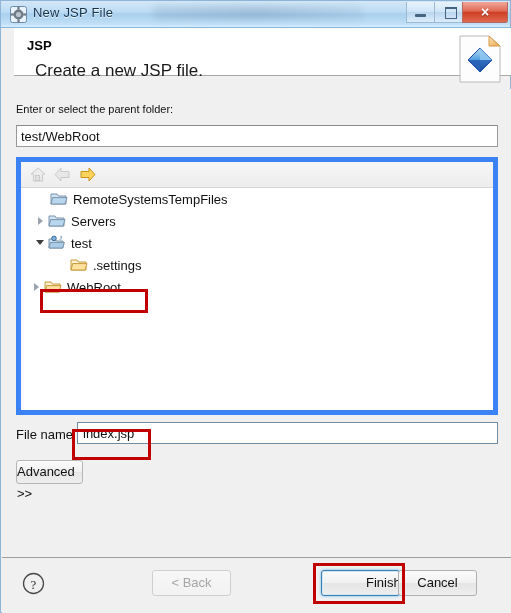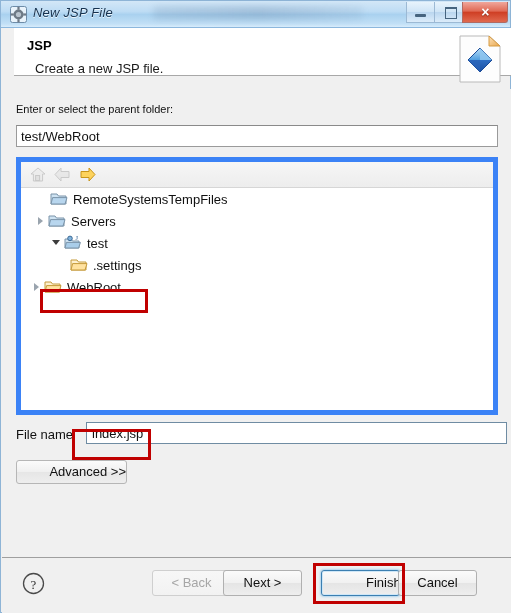--- a/index.html
+++ b/index.html
@@ -15,21 +15,20 @@
     border:1px solid #8eb4d6;
     background:#f0f0f0;
   }
 
   
   .titlebar{
     position:absolute;left:0;top:0;width:509px;height:27px;
     background:linear-gradient(to bottom,#d3e7f7 0%,#bedcf4 40%,#a9d1ef 52%,#c2e0f6 88%,#d8ecfb 100%);
     border-bottom:1px solid #8cb7dd;
     box-sizing:border-box;
-    font-style:italic;
   }
   .title-ghost{
     position:absolute;left:152px;top:5px;width:210px;height:14px;
     background:linear-gradient(to right,rgba(110,140,170,.30),rgba(90,120,155,.42),rgba(120,150,180,.20));
     filter:blur(3px);opacity:.65;border-radius:3px;
   }
   .title-icon{
     position:absolute;left:9px;top:5px;width:17px;height:17px;
   }
   .title-text{
@@ -69,21 +68,21 @@
   .header{
     position:absolute;left:1px;top:27px;width:509px;height:48px;
     background:#ffffff;border-bottom:1px solid #a8a8a8;box-sizing:border-box;margin-left:12px;
   }
   .header-title{
     position:absolute;left:13px;top:10px;
     font-size:13px;font-weight:bold;color:#000;
   }
   .header-sub{
     position:absolute;left:21px;top:33px;
-    font-size:13px;color:#1a1a1a;
+    font-size:17px;color:#1a1a1a;
   }
   .header-icon{position:absolute;right:18px;top:6px;width:48px;height:50px;}
 
   
   .body{
     position:absolute;left:1px;top:88px;width:509px;height:468px;
     background:#f0f0f0;
   }
   .label-parent{
     position:absolute;left:14px;top:14px;font-size:11px;color:#111;
@@ -130,28 +129,28 @@
   .row-icon{width:18px;height:16px;flex:0 0 18px;margin-right:4px;position:relative;}
   .row-label{padding-left:1px;}
 
   .fn-label{
     position:absolute;left:14px;top:338px;font-size:13px;color:#111;
   }
   .fn-input{
     position:absolute;left:75px;top:333px;width:421px;height:22px;
     box-sizing:border-box;background:#ffffff;
     border:1px solid #6f8ca3;
-    font-size:13px;color:#111;padding:2px 5px;line-height:18px;outline:none;margin-left:9px;
+    font-size:13px;color:#111;padding:2px 5px;line-height:18px;outline:none;
   }
   .adv-btn{
-    position:absolute;left:14px;top:371px;width:111px;height:24px;
+    position:absolute;left:14px;top:371px;width:67px;height:24px;
     box-sizing:border-box;
     background:linear-gradient(to bottom,#fbfbfb,#f0f0f0 48%,#e6e6e6 52%,#eeeeee);
     border:1px solid #b6b6b6;border-radius:3px;
-    font-size:13px;color:#111;text-align:right;line-height:22px;
+    font-size:13px;color:#111;text-align:left;line-height:22px;
   }
 
   
   .footer{
     position:absolute;left:1px;top:556px;width:509px;height:56px;
     background:#f0f0f0;border-top:1px solid #9f9f9f;box-sizing:border-box;
   }
   .help-icon{position:absolute;left:20px;top:14px;width:23px;height:23px;}
   .btn{
     position:absolute;top:12px;height:26px;width:79px;
@@ -277,21 +276,21 @@
           <span class="twisty closed" style="margin-left:14px"></span>
           <span class="row-icon">
             <svg width="18" height="16" viewBox="0 0 18 16">
               <path d="M1 3 H7 L8.5 5 H16 V13 H1 Z" fill="#cfe3f2" stroke="#7a93a8"></path>
               <path d="M2.6 6.6 H17 L15 13 H1 Z" fill="#b8d6ee" stroke="#7a93a8"></path>
             </svg>
           </span>
           <span class="row-label">Servers</span>
         </div>
 
-        <div class="tree-row" style="padding-left:16px">
+        <div class="tree-row" style="padding-left:0px">
           <span class="twisty open" style="margin-left:14px"></span>
           <span class="row-icon">
             <svg width="18" height="16" viewBox="0 0 18 16">
               <path d="M1 4 H7 L8.5 6 H15 V13 H1 Z" fill="#cfe3f2" stroke="#7a93a8"></path>
               <path d="M2.4 7.4 H16.4 L14.6 13 H1 Z" fill="#a9cde9" stroke="#7a93a8"></path>
               <circle cx="6" cy="3.4" r="2.3" fill="#7fb2dd" stroke="#3f6c96"></circle>
               <text x="11.5" y="5.4" font-size="6.4" font-family="serif" fill="#2a5a8c">J</text>
             </svg>
           </span>
           <span class="row-label">test</span>
@@ -330,21 +329,20 @@
   </div>
 
   <div class="footer">
     <div class="help-icon">
       <svg width="23" height="23" viewBox="0 0 23 23">
         <circle cx="11.5" cy="11.5" r="10" fill="#f0f0f0" stroke="#4a4a4a" stroke-width="1.3"></circle>
         <text x="11.5" y="16.5" text-anchor="middle" font-size="13" font-family="serif" fill="#2a2a2a">?</text>
       </svg>
     </div>
     <div class="btn disabled" id="btn-back">&lt; Back</div>
-    <div class="btn" id="btn-next">Next &gt;</div>
     <div class="btn focus" id="btn-finish">Finish</div>
     <div class="btn" id="btn-cancel">Cancel</div>
   </div>
 
   <div class="redbox" id="red-webroot"></div>
   <div class="redbox" id="red-filename"></div>
   <div class="redbox" id="red-finish"></div>
 
 </div>
 

